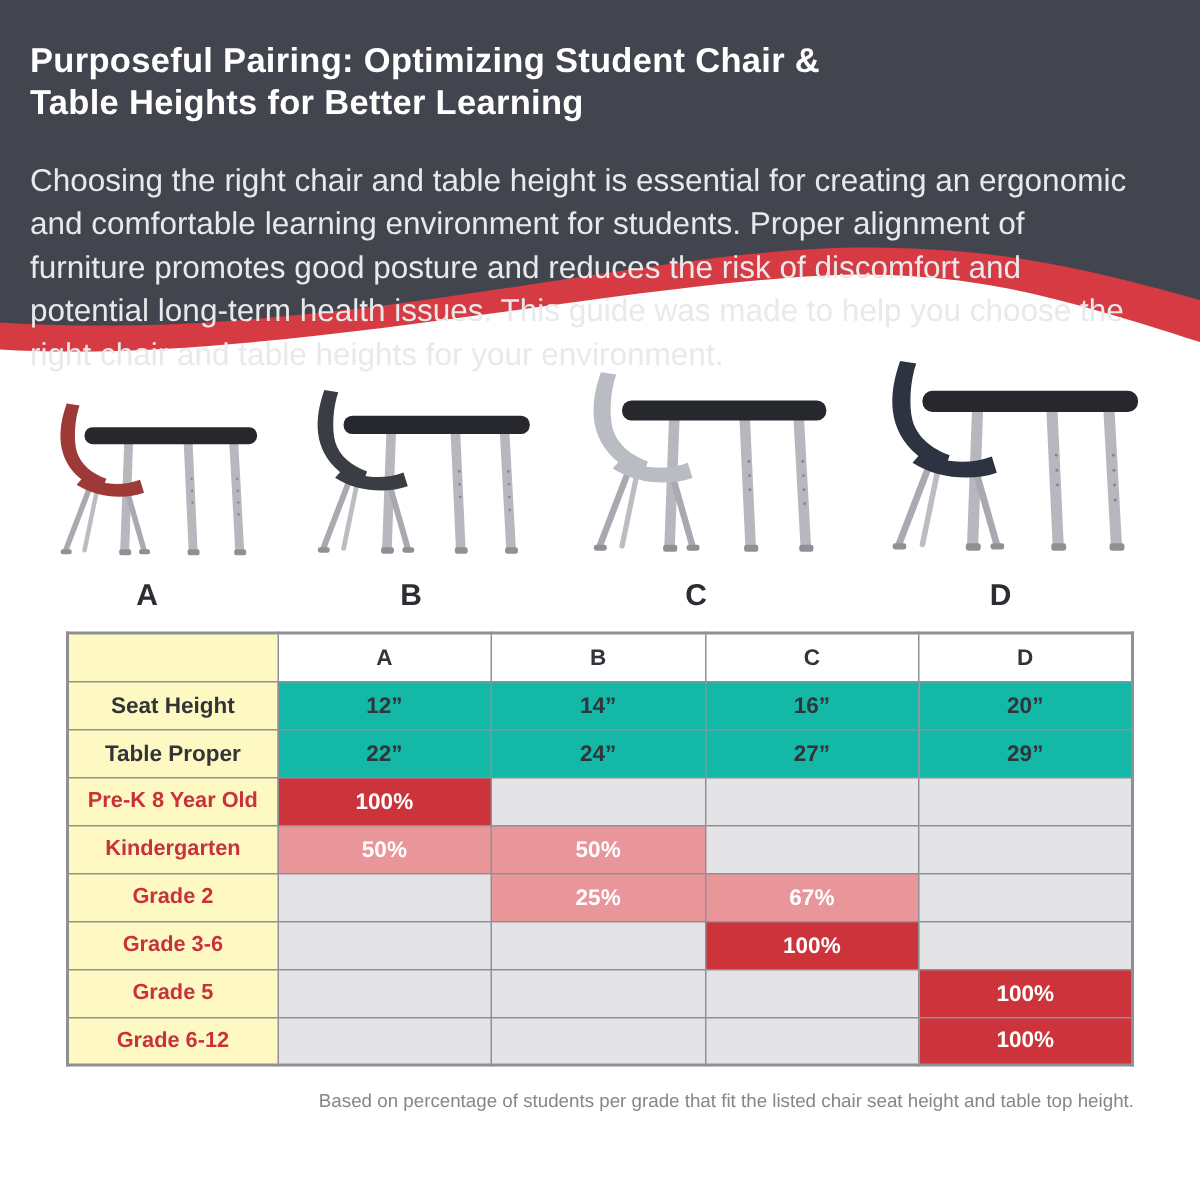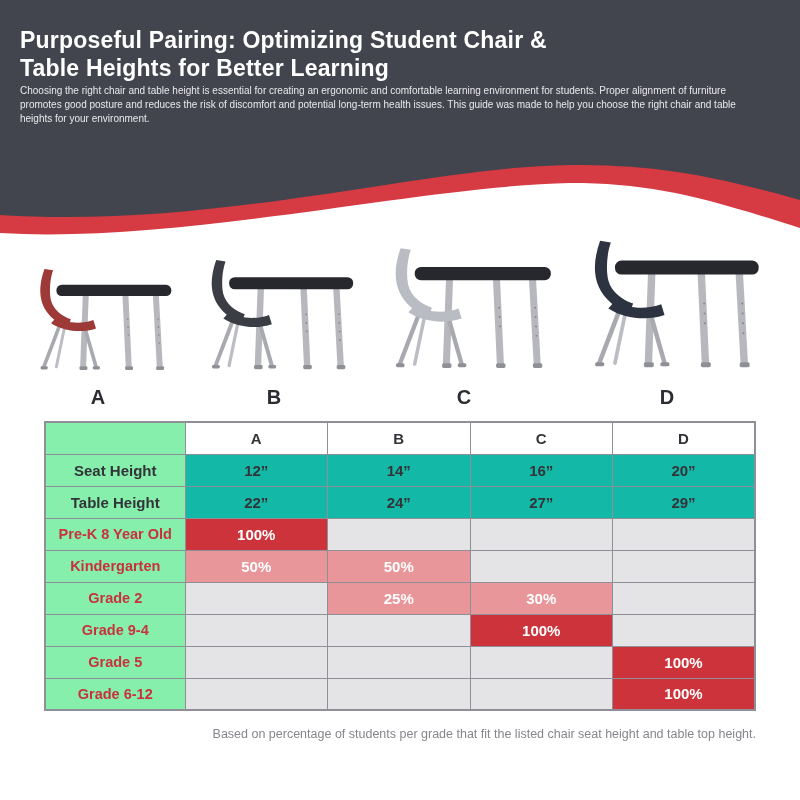--- a/index.html
+++ b/index.html
@@ -22,21 +22,21 @@
   .page{position:relative;width:800px;height:800px;background:#ffffff;overflow:hidden;}
 
   
   .hero{position:relative;width:800px;height:245px;}
   .hero-wave{position:absolute;inset:0;width:100%;height:100%;display:block;}
   .wave-red{fill:var(--wave-red);}
   .wave-dark{fill:var(--header-bg);}
   .hero-content{position:relative;z-index:2;padding:26px 24px 0 20px;}
   .hero h1{color:#ffffff;font-size:23px;line-height:1.22;font-weight:bold;letter-spacing:.2px;}
   .hero h1 .t-line{display:block;}
-  .hero-body{margin-top:2px;color:#e9e9ec;font-size:10px;line-height:1.38;max-width:745px;}
+  .hero-body{margin-top:25px;color:#e9e9ec;font-size:21px;line-height:1.38;max-width:745px;}
 
   
   .figures{position:relative;z-index:1;margin-top:-16px;height:180px;
            display:flex;align-items:flex-end;justify-content:space-between;padding:0 38px 0 22px;}
   .fig{display:flex;flex-direction:column;align-items:center;}
   .fig-art{display:block;}
   .fig-art svg{display:block;width:100%;height:100%;}
   .size-a .fig-art{width:152px;height:116px;}
   .size-b .fig-art{width:164px;height:129px;}
   .size-c .fig-art{width:180px;height:146px;}
@@ -44,21 +44,21 @@
   .fig-label{font-size:20px;font-weight:bold;color:#2c2d33;margin-top:4px;}
   .chair-fill{fill:var(--chair,#9d3936);}
 
   
   .table-wrap{margin:12px 44px 0 44px;}
   table{border-collapse:collapse;width:712px;table-layout:fixed;}
   td,th{border:1px solid #8f9097;height:32px;text-align:center;vertical-align:middle;
         font-size:15px;font-weight:bold;color:var(--ink);padding:0 4px;}
   table{border:2px solid #8f9097;}
   col.c-label{width:140px;}
-  th.row-label{background:#86efac;}
+  th.row-label{background:#fef9c3;}
   th.grade-label{color:var(--grade-red);font-size:14.5px;}
   td.fill-plain{background:#14b8a6;}
   td.fill-none{background:var(--cell-gray);}
   td.fill-full{background:var(--cell-full-red);color:#ffffff;}
   td.fill-half{background:var(--cell-light-red);color:#ffffff;}
   .footnote{margin:16px 0 0 44px;font-size:12.5px;color:var(--footnote-gray);text-align:right;}
 </style>
 </head>
 <body>
 
@@ -247,21 +247,21 @@
             <th class="fill-plain col-head">D</th>
           </tr>
           <tr>
             <th class="row-label">Seat Height</th>
             <td class="fill-plain">12”</td>
             <td class="fill-plain">14”</td>
             <td class="fill-plain">16”</td>
             <td class="fill-plain">20”</td>
           </tr>
           <tr>
-            <th class="row-label">Table Height</th>
+            <th class="row-label">Table Proper</th>
             <td class="fill-plain">22”</td>
             <td class="fill-plain">24”</td>
             <td class="fill-plain">27”</td>
             <td class="fill-plain">29”</td>
           </tr>
           <tr>
             <th class="row-label grade-label">Pre-K 8 Year Old</th>
             <td class="fill-full">100%</td>
             <td class="fill-none"></td>
             <td class="fill-none"></td>
@@ -271,25 +271,25 @@
             <th class="row-label grade-label">Kindergarten</th>
             <td class="fill-half">50%</td>
             <td class="fill-half">50%</td>
             <td class="fill-none"></td>
             <td class="fill-none"></td>
           </tr>
           <tr>
             <th class="row-label grade-label">Grade 2</th>
             <td class="fill-none"></td>
             <td class="fill-half">25%</td>
-            <td class="fill-half">30%</td>
-            <td class="fill-none"></td>
-          </tr>
-          <tr>
-            <th class="row-label grade-label">Grade 9-4</th>
+            <td class="fill-half">67%</td>
+            <td class="fill-none"></td>
+          </tr>
+          <tr>
+            <th class="row-label grade-label">Grade 3-6</th>
             <td class="fill-none"></td>
             <td class="fill-none"></td>
             <td class="fill-full">100%</td>
             <td class="fill-none"></td>
           </tr>
           <tr>
             <th class="row-label grade-label">Grade 5</th>
             <td class="fill-none"></td>
             <td class="fill-none"></td>
             <td class="fill-none"></td>

